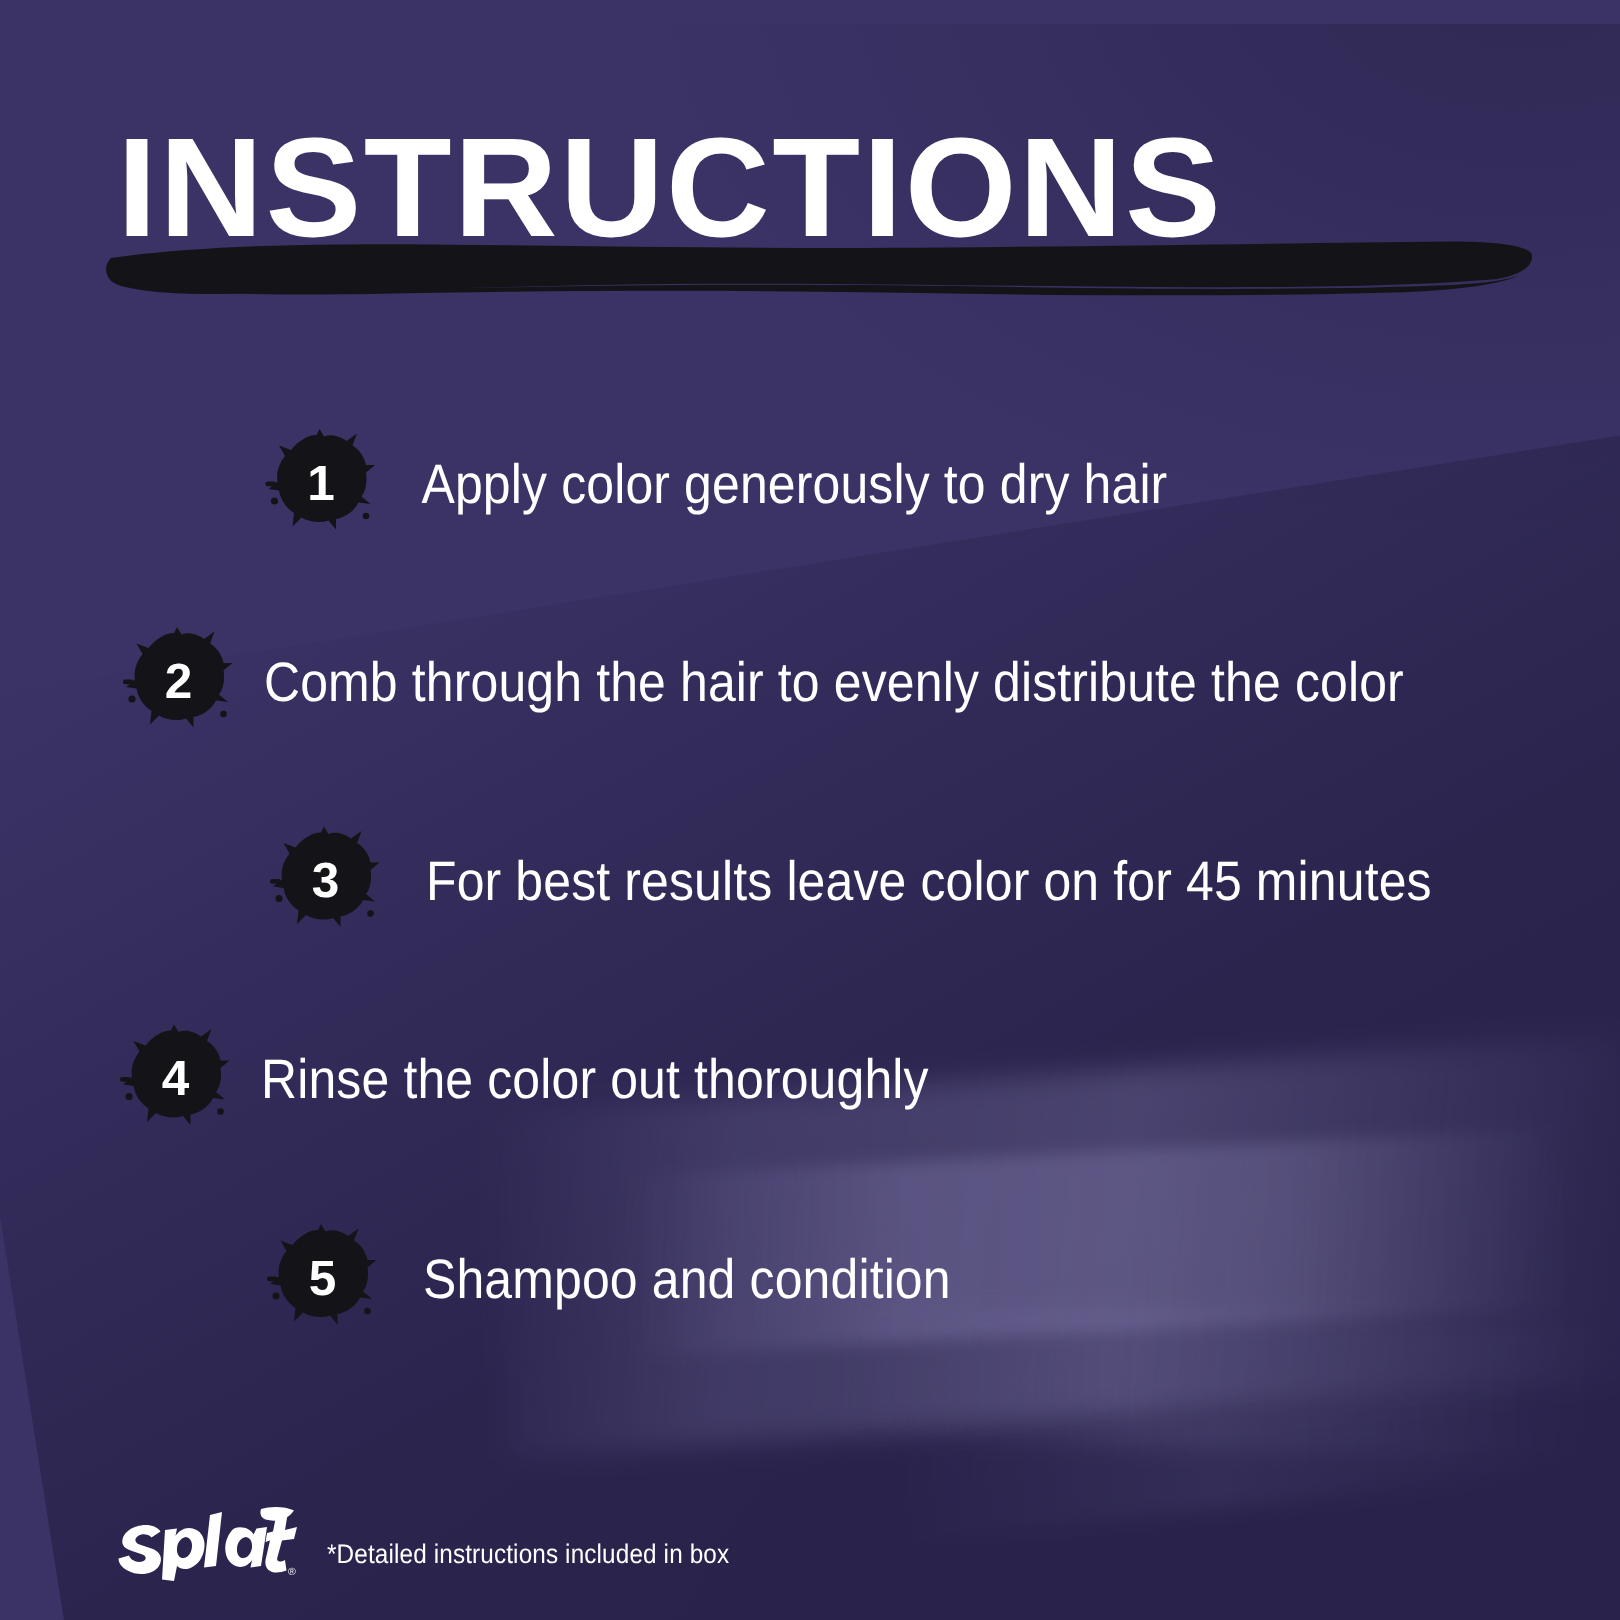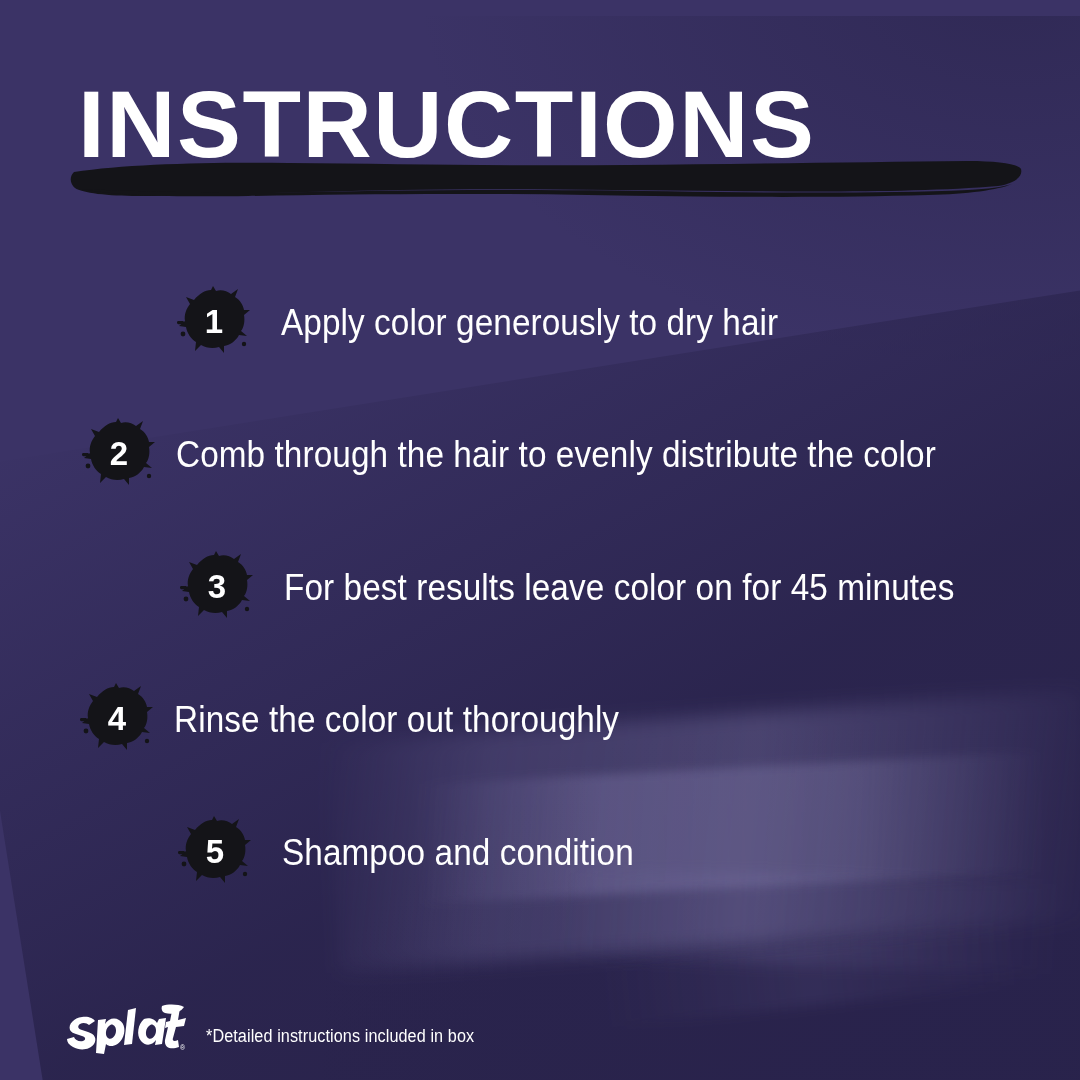--- a/index.html
+++ b/index.html
@@ -112,21 +112,21 @@
   .gap-a .step-text{margin-left:28px;}
   .gap-b .step-text{margin-left:18px;}
 
   .s1{left:175px;top:18px;}
   .s2{left:80px;top:150px;}
   .s3{left:178px;top:283px;}
   .s4{left:78px;top:415px;}
   .s5{left:176px;top:548px;}
 
   
-  .footer{position:absolute;left:62px;bottom:42px;display:flex;align-items:flex-end;}
+  .footer{position:absolute;left:74px;bottom:42px;display:flex;align-items:flex-end;}
   .logo{position:relative;width:128px;height:52px;}
   .logo svg{display:block;width:128px;height:52px;}
   .disclaimer{
     color:#ffffff;font-size:18px;margin-left:16px;margin-bottom:7px;
     font-family:"Liberation Sans", sans-serif;white-space:nowrap;
     transform:scaleX(.9);transform-origin:left bottom;letter-spacing:.1px;
   }
 </style>
 </head>
 <body>

